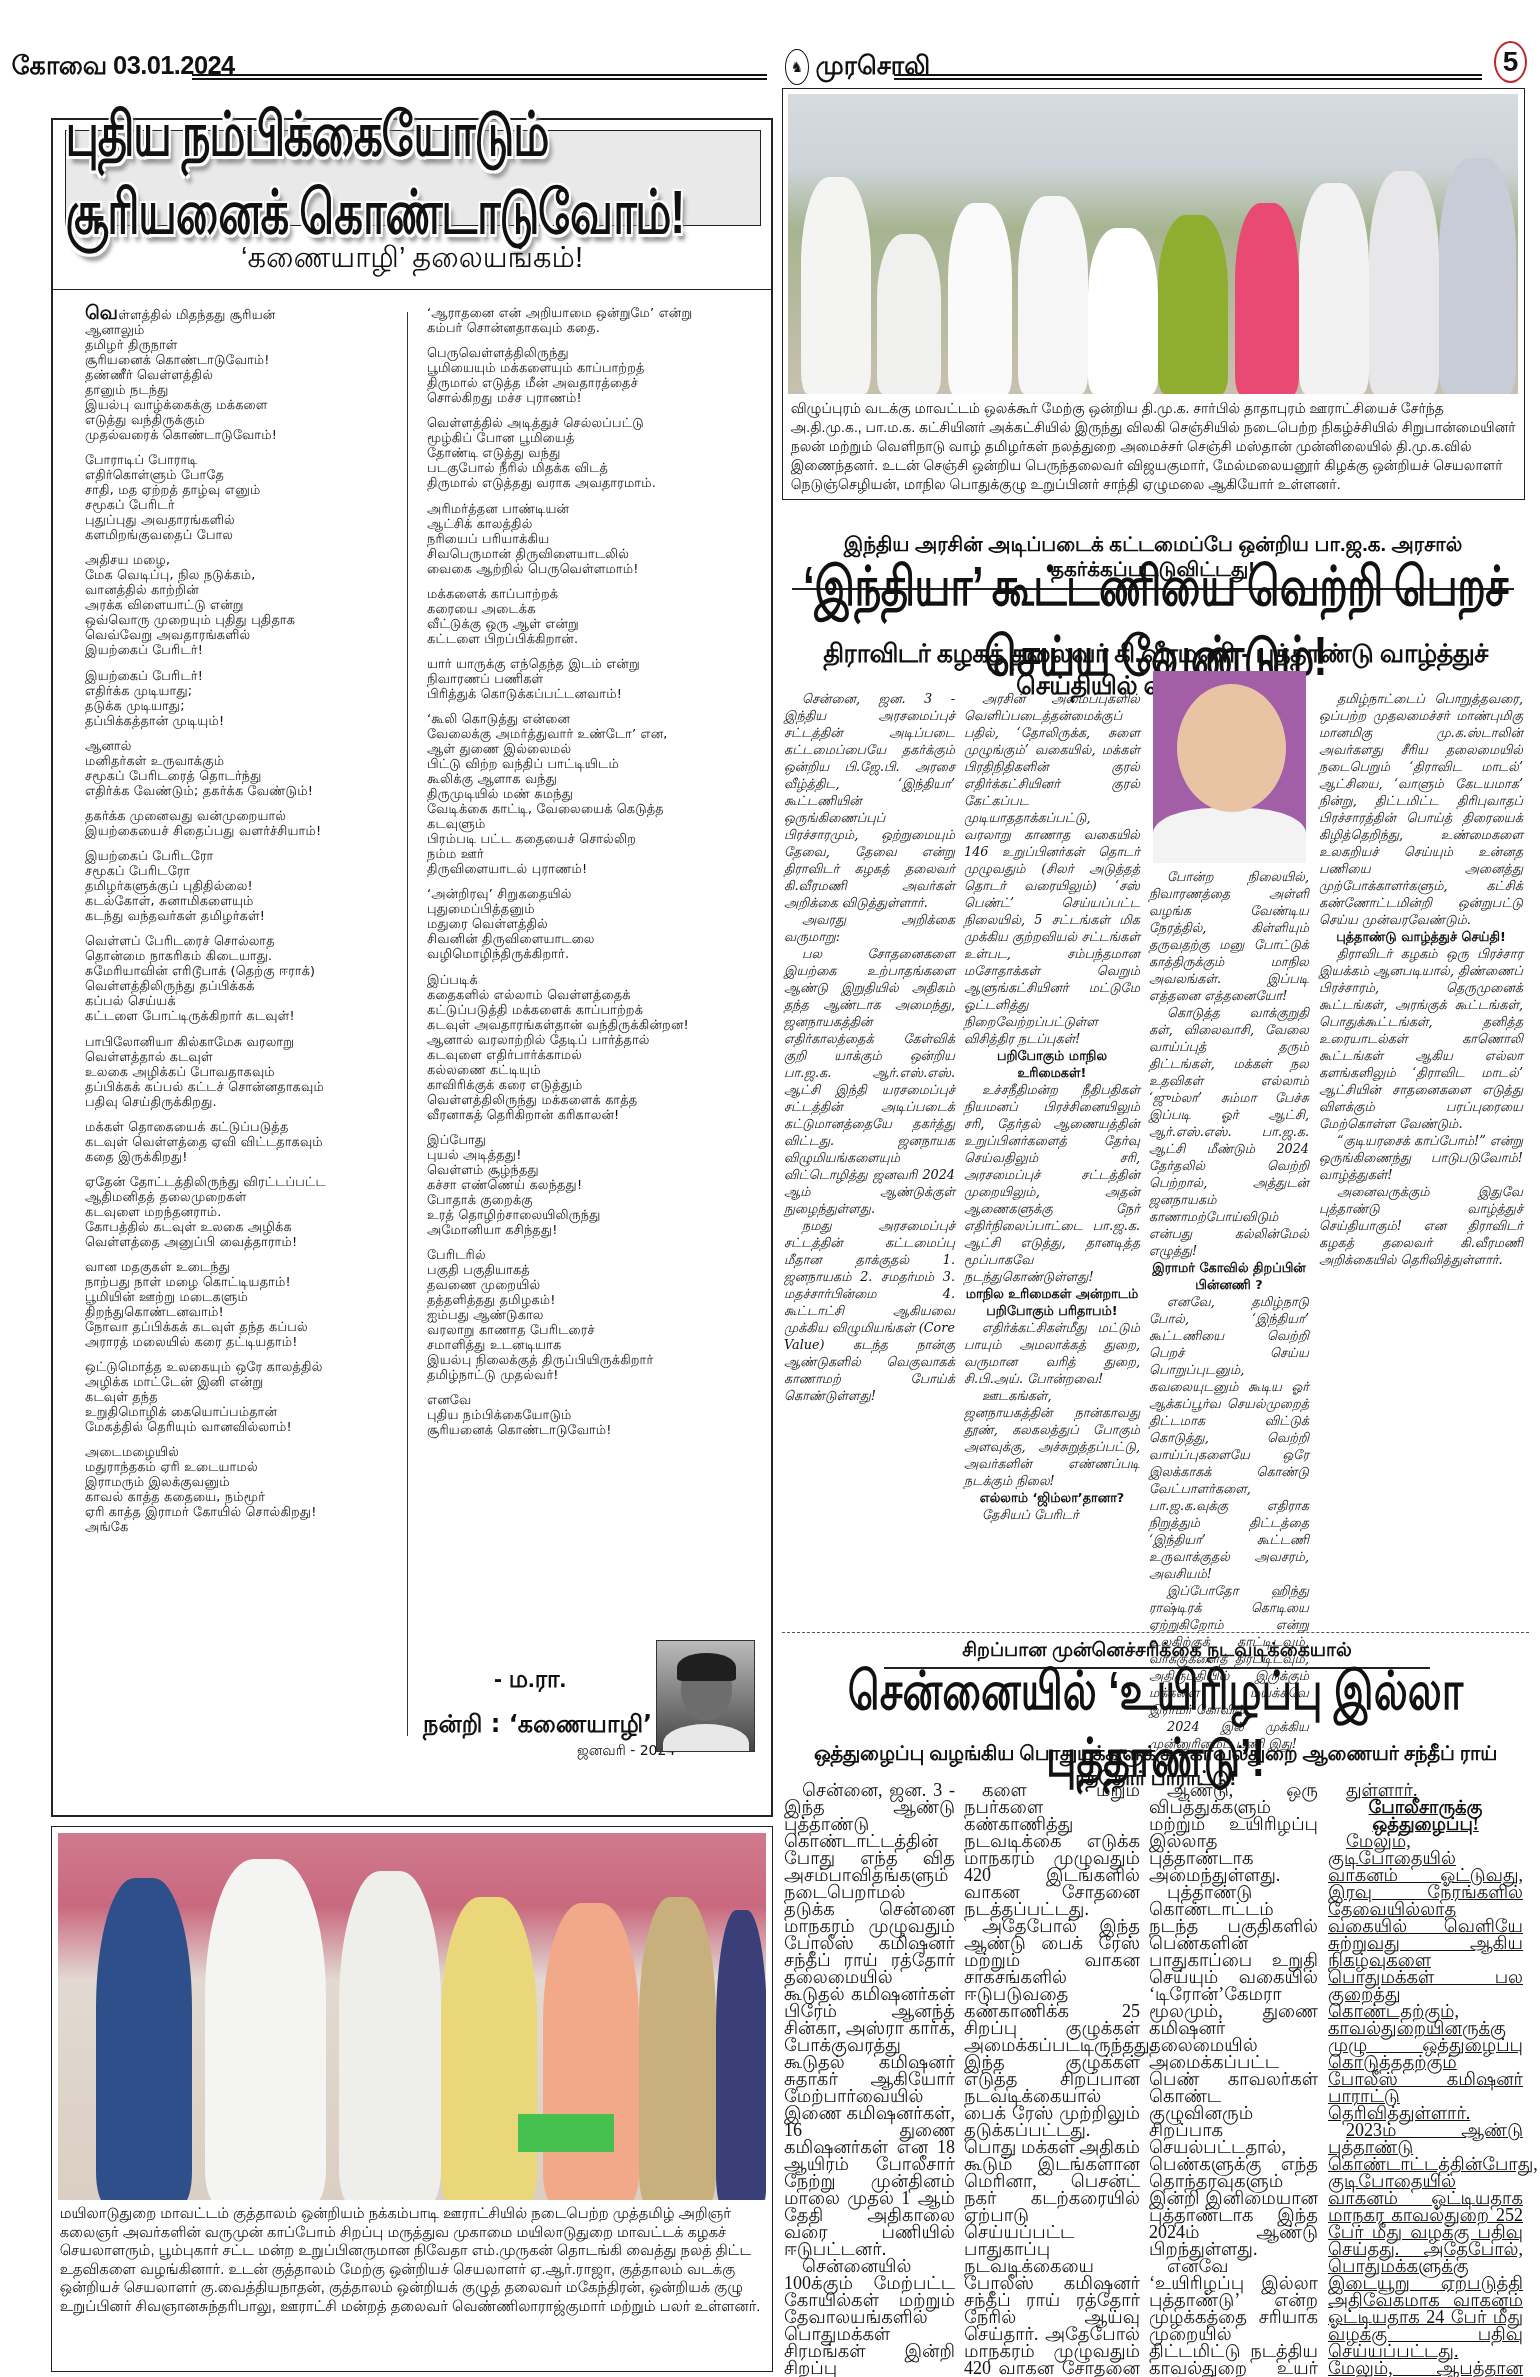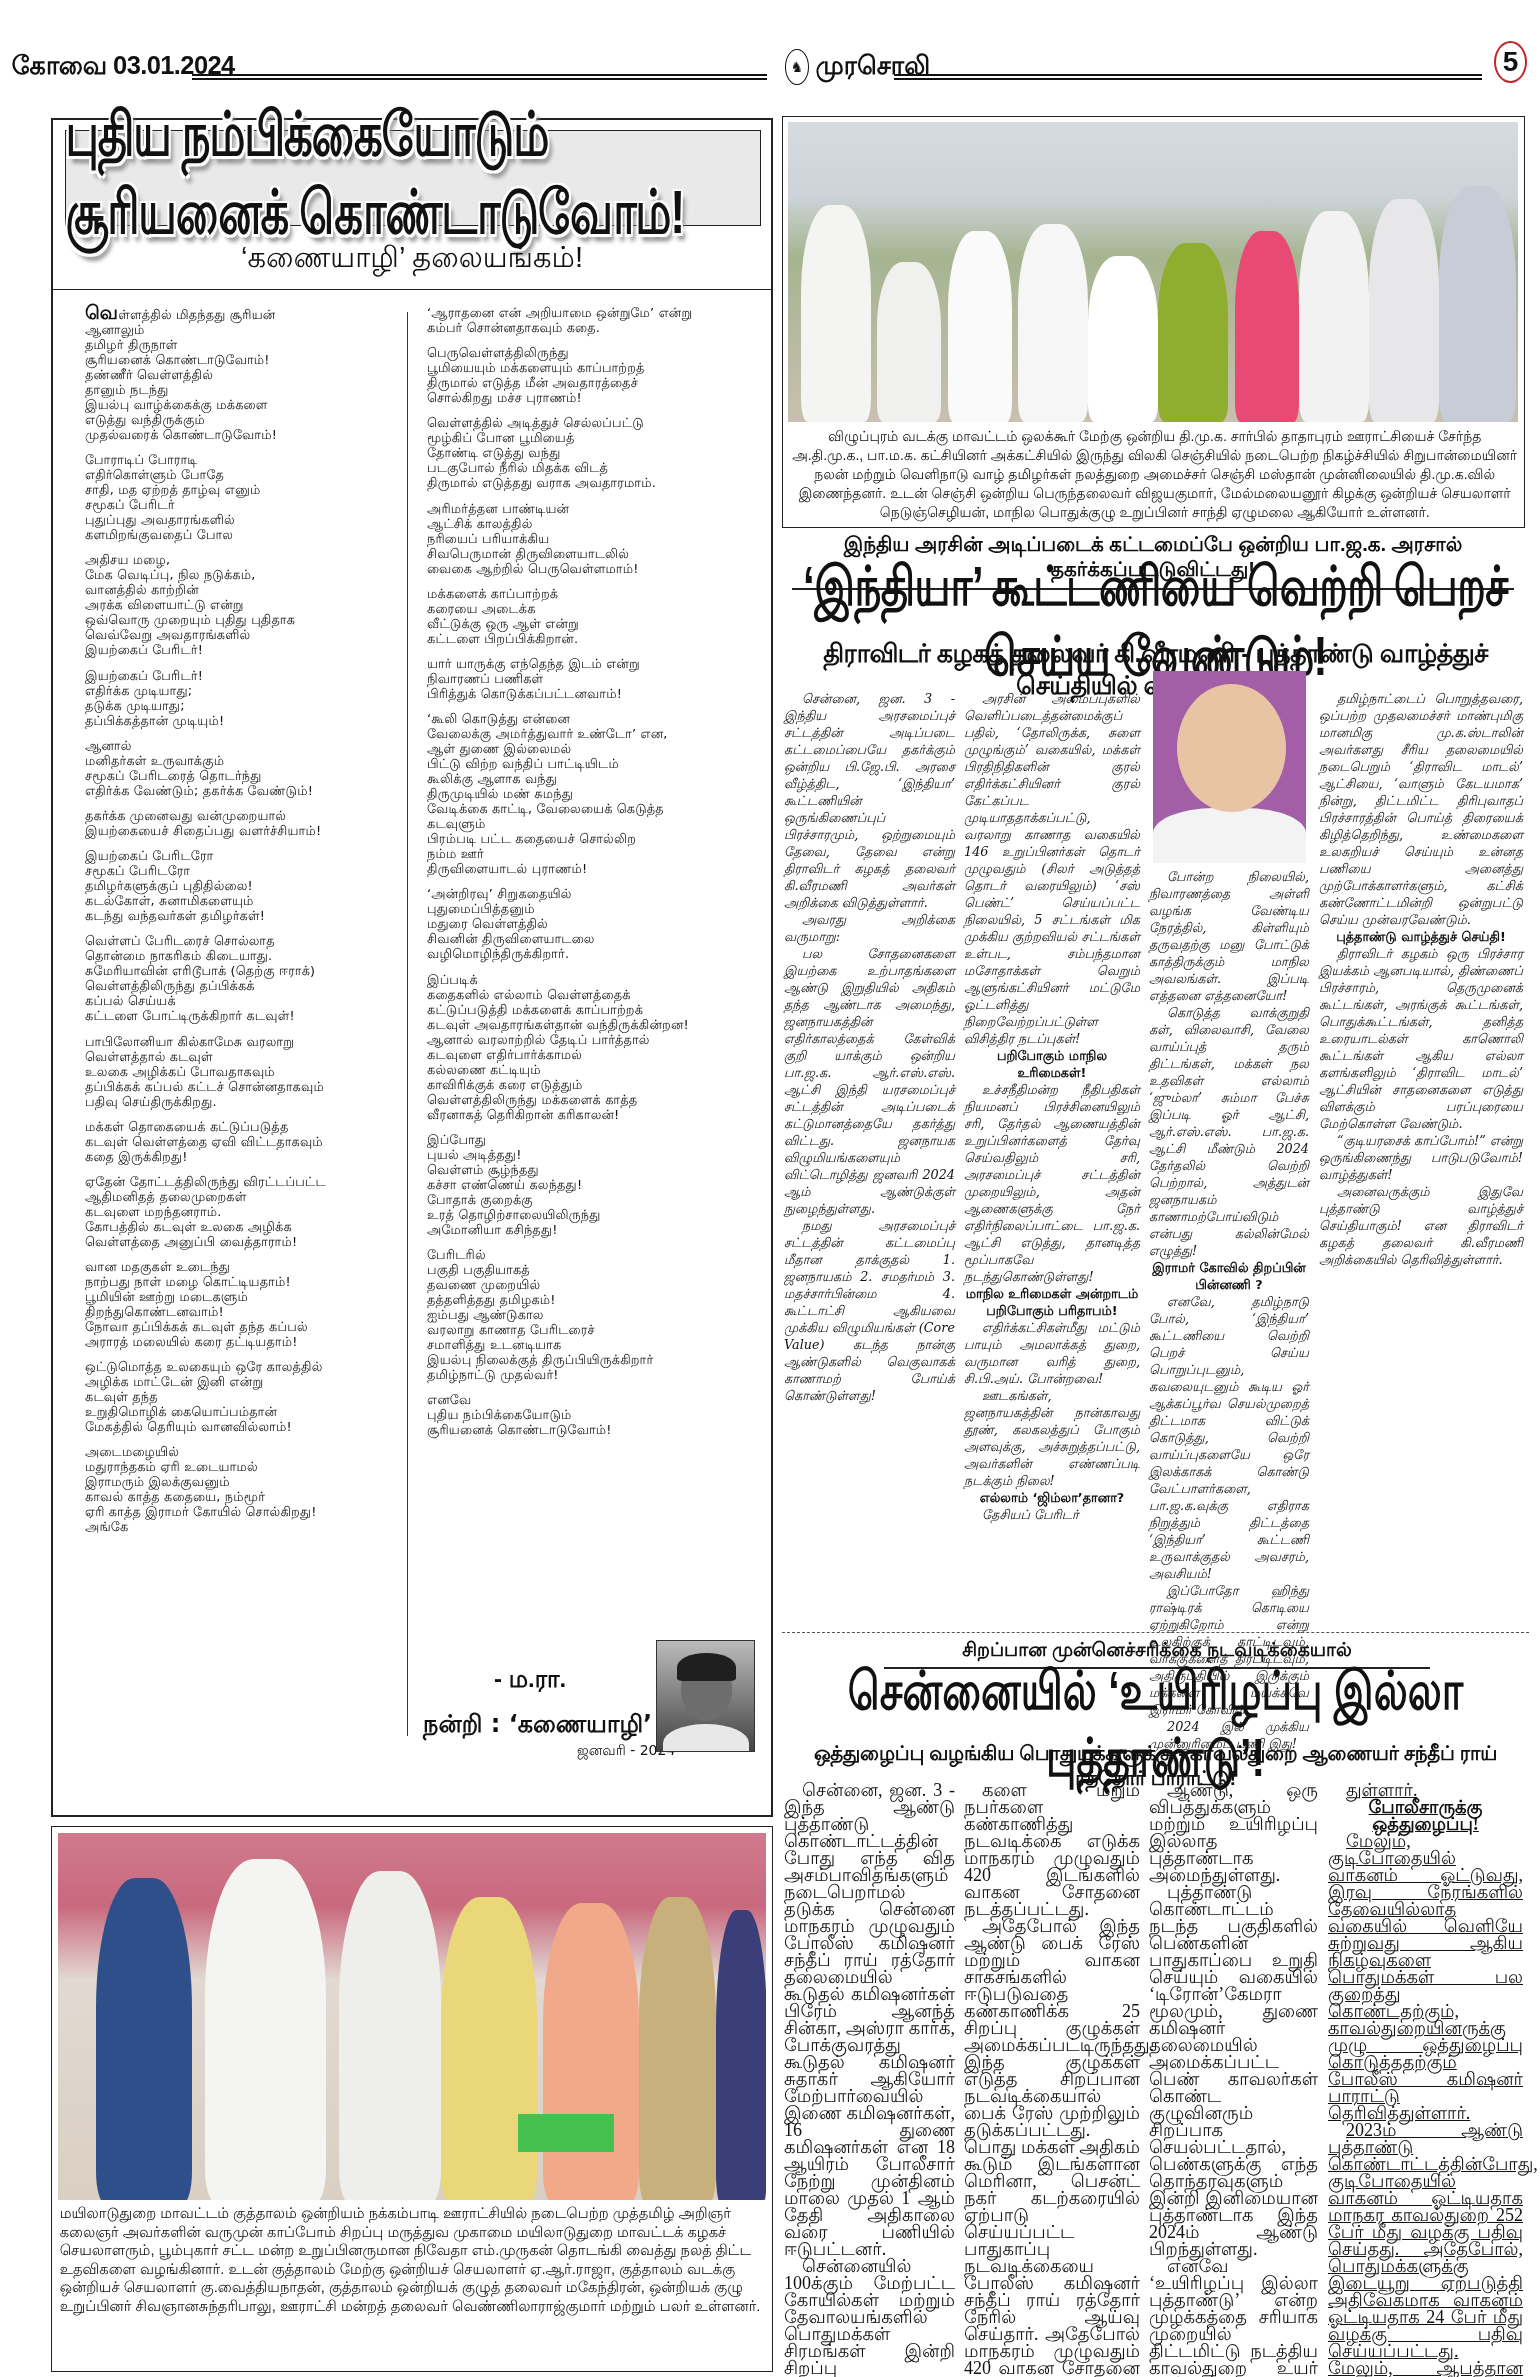--- a/index.html
+++ b/index.html
@@ -40,21 +40,21 @@
   .portrait .hair { position: absolute; left: 20.4px; top: 11.5px; width: 59px; height: 28px; border-radius: 50% 50% 10% 10%; background: #1f1f1f; }
   .portrait .shirt { position: absolute; left: 6.4px; top: 83px; width: 86px; height: 38px; border-radius: 50% 50% 0 0; background: #e8e8e8; }
 
   
   .photo-bl { position: absolute; left: 51px; top: 1826px; width: 722px; height: 546px; border: 1.9px solid #222; padding-left: 44px; }
   .photo-bl .img { position: absolute; left: 6.4px; top: 6.4px; width: 708px; height: 367px; background: linear-gradient(180deg, #d07a8e 0%, #c9697e 20%, #e2d9d2 40%, #d9cfc2 100%); overflow: hidden; }
   .photo-bl .caption { position: absolute; left: 7.7px; top: 377px; width: 702px; font-size: 14.7px; line-height: 18.5px; font-family: "Liberation Sans", sans-serif; }
   .person { position: absolute; border-radius: 40% 40% 10% 10%; }
 
   
-  .photo-tr { position: absolute; left: 782px; top: 116px; width: 743px; height: 412px; border: 1.9px solid #222; text-align: center; }
+  .photo-tr { position: absolute; left: 782px; top: 88px; width: 743px; height: 412px; border: 1.9px solid #222; }
   .photo-tr .img { position: absolute; left: 5.1px; top: 5.1px; width: 730px; height: 300px; background: linear-gradient(180deg, #d6dbe0 0%, #cdd3d8 25%, #a6b490 45%, #c8c0b0 100%); overflow: hidden; }
   .photo-tr .caption { position: absolute; left: 7.7px; top: 310px; width: 728px; font-size: 14px; line-height: 19px; font-family: "Liberation Sans", sans-serif; }
 
   
   .kicker { position: absolute; left: 792px; top: 533px; width: 722px; font-size: 20px; font-weight: bold; font-family: "Liberation Sans", sans-serif; text-align: center; border-bottom: 2.6px solid #222; padding-bottom: 5.1px; }
   .headline { position: absolute; left: 782px; top: 572px; width: 747px; text-align: center; font-size: 42px; font-weight: 900; font-family: "Liberation Sans", sans-serif; letter-spacing: -0.6px; transform: scaleY(1.3); }
   .deck { position: absolute; left: 782px; top: 639px; width: 747px; text-align: center; font-size: 25.5px; font-weight: bold; font-family: "Liberation Sans", sans-serif; letter-spacing: -0.6px; }
   .article-col { position: absolute; font-size: 12.8px; line-height: 17px; font-family: "DejaVu Serif", serif; font-style: italic; text-align: justify; }
   .article-col p { text-indent: 18px; }
   .article-col .sub { font-style: normal; font-weight: bold; text-align: center; text-indent: 0; font-family: "DejaVu Sans", sans-serif; font-size: 12.8px; }

